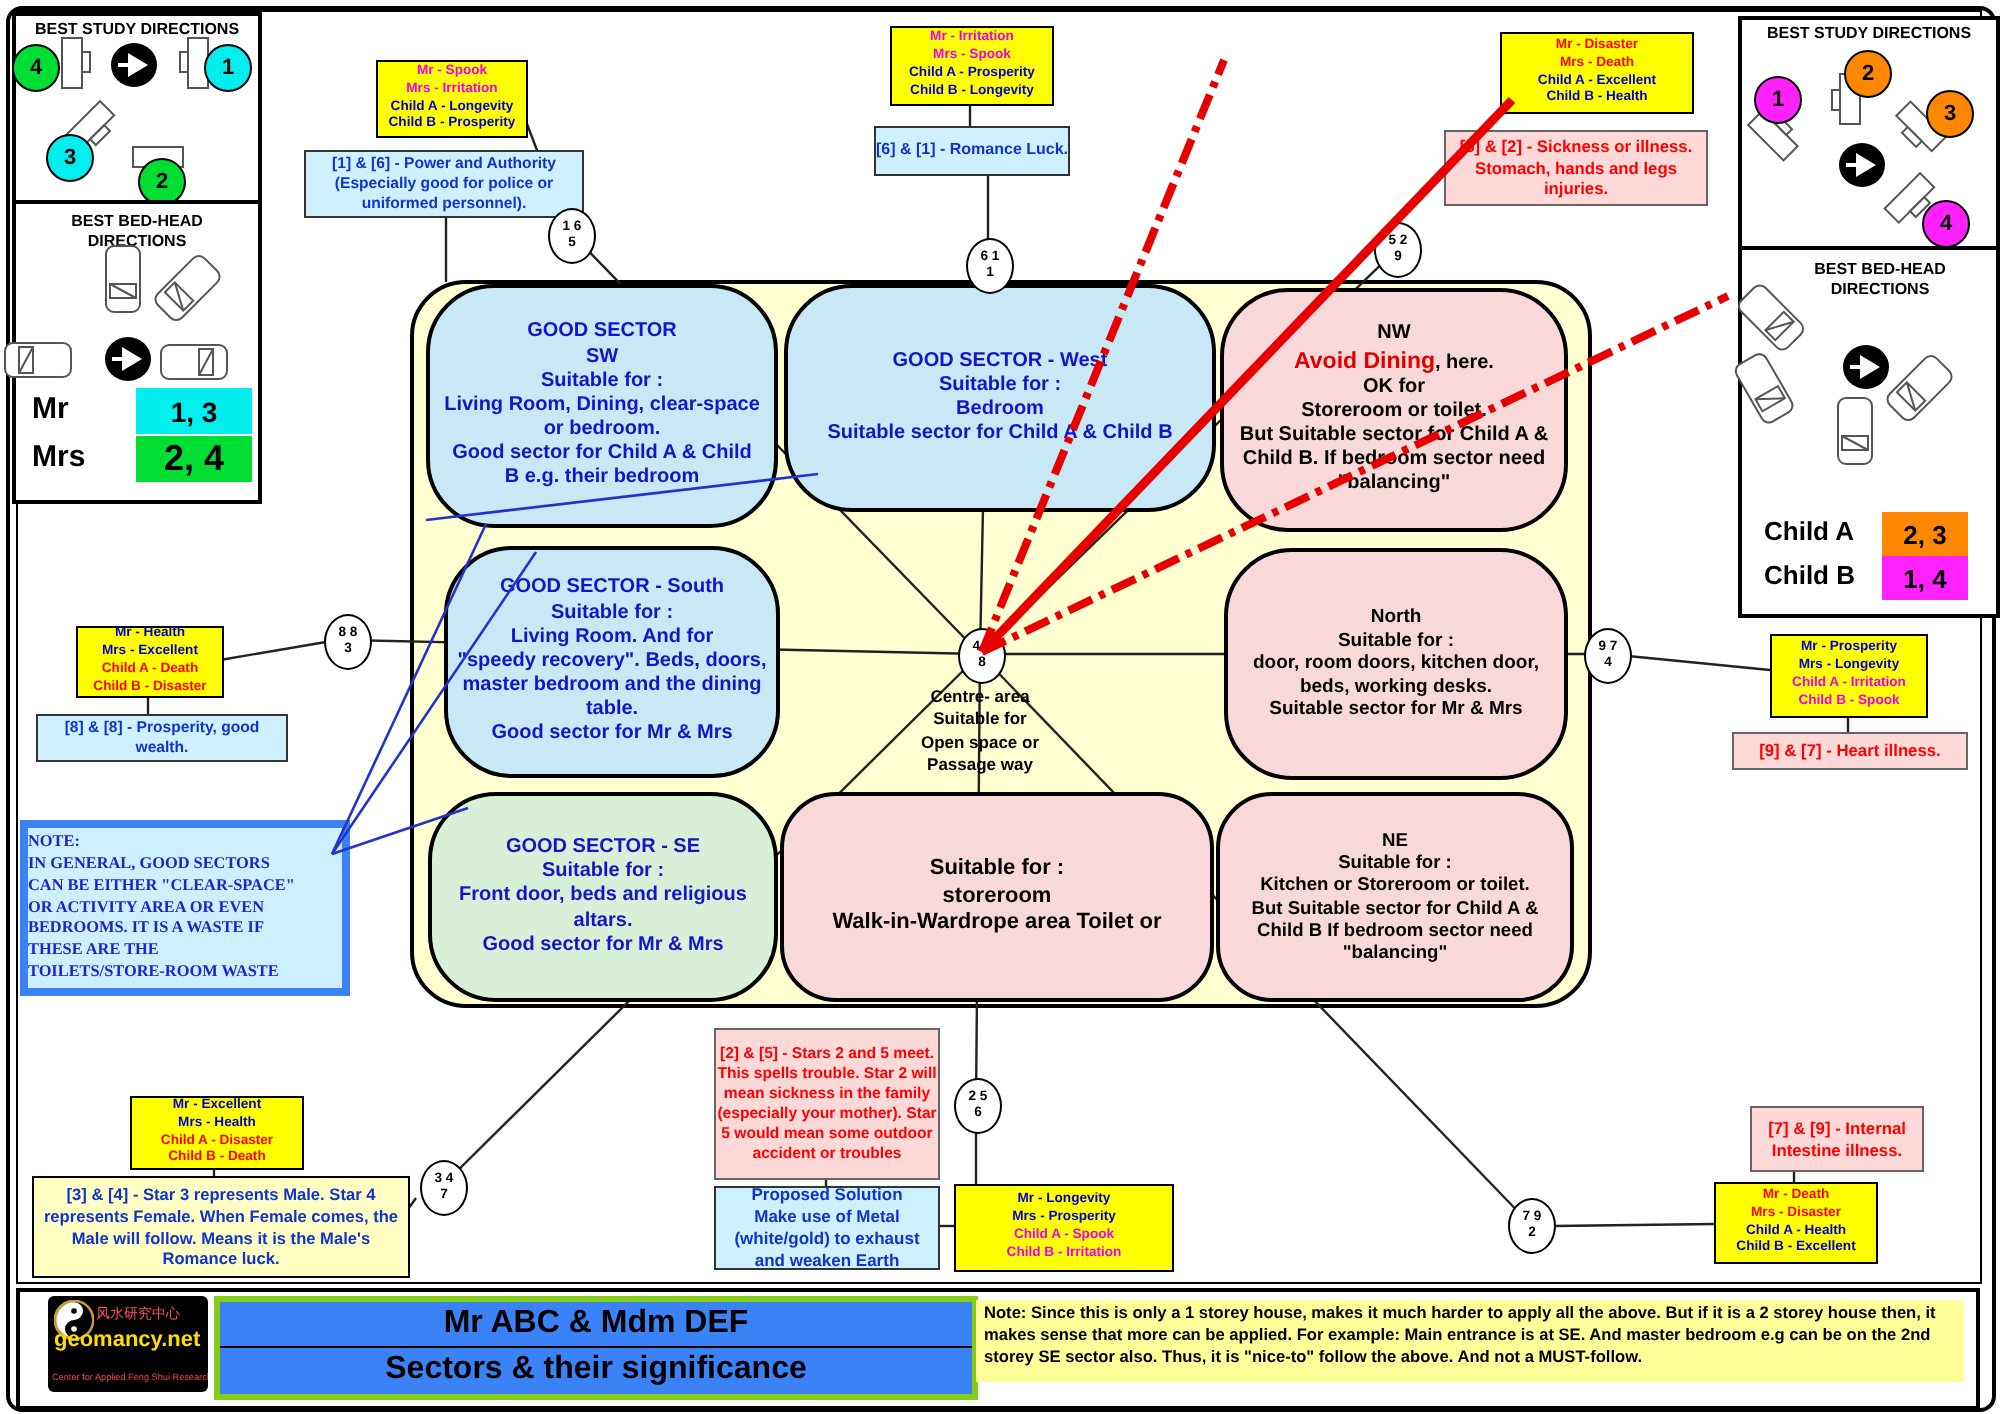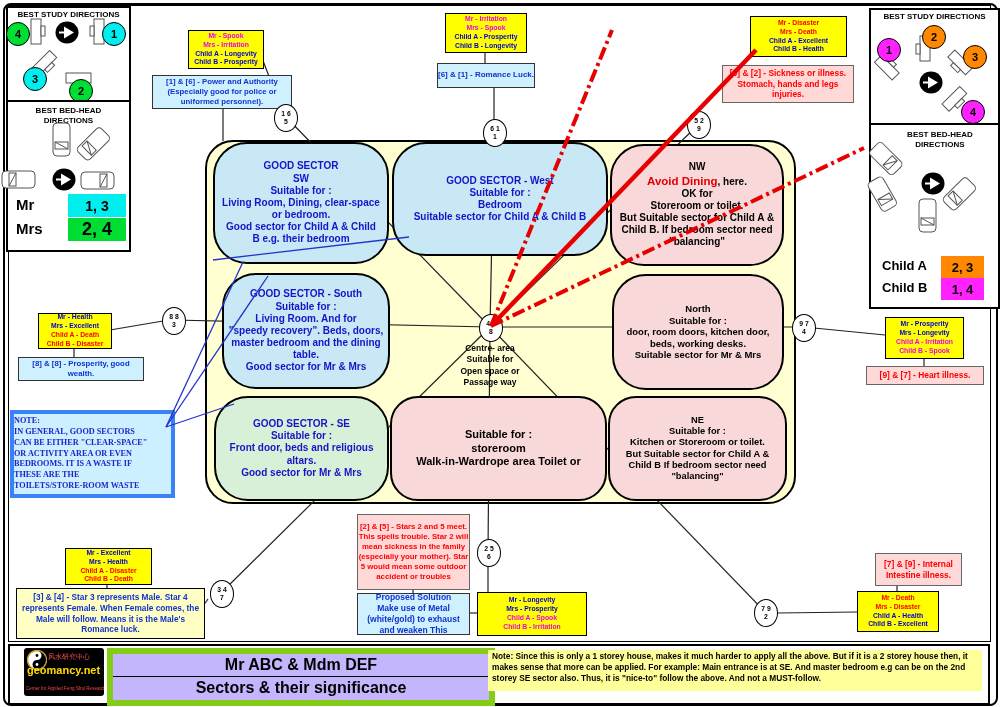--- a/index.html
+++ b/index.html
@@ -28,21 +28,21 @@
   .numcircle{position:absolute;width:22px;height:22px;border-radius:50%;border:1.5px solid #000;font-size:11px;font-weight:bold;color:#000;display:flex;align-items:center;justify-content:center;}
   .nc-green{background:#00DD33;} .nc-cyan{background:#00EEEE;} .nc-orange{background:#FF8800;} .nc-magenta{background:#FF22FF;}
   .icon{position:absolute;}
   .leglabel{position:absolute;font-weight:bold;color:#000;}
   .legbox{position:absolute;font-weight:bold;color:#000;display:flex;align-items:center;justify-content:center;}
   .strip{position:absolute;left:8px;top:644px;width:978px;height:57px;border:2px solid #000;background:#fff;}
   .logo{position:absolute;left:24px;top:648px;width:80px;height:48px;background:#000;border-radius:3px;color:#fff;overflow:hidden;}
   .logo .cn{position:absolute;left:24px;top:4px;font-size:7px;color:#FF5555;white-space:nowrap;}
   .logo .dom{position:absolute;left:3px;top:16px;font-size:11px;font-weight:bold;color:#FFDD00;}
   .logo .sub{position:absolute;left:2px;top:38px;font-size:4.6px;color:#FF4444;white-space:nowrap;}
-  .titlebox{position:absolute;left:107px;top:648px;width:376px;height:46px;border:6px solid #84cc16;background:#c4b5fd;}
+  .titlebox{position:absolute;left:107px;top:648px;width:376px;height:46px;border:3px solid #84cc16;background:#3b82f6;}
   .titlerow{height:22px;text-align:center;font-size:16px;font-weight:bold;color:#000;line-height:22px;}
   .titlerow.first{border-bottom:1px solid #000;}
   .footnote{position:absolute;left:488px;top:650px;width:494px;height:41px;background:#FFFF99;color:#000;font-size:8.3px;font-weight:bold;line-height:1.34;padding:1px 4px;box-sizing:border-box;}
 </style>
 </head>
 <body>
 
 <div class="canvas">
   <div class="outerborder"></div>
   <div class="mainarea"></div>
@@ -323,21 +323,21 @@
   <div class="lblbox lb-blue" style="left:437px;top:63px;width:96px;height:23px;font-size:8px;">[6] &amp; [1] - Romance Luck.</div>
   <div class="lblbox lb-pink" style="left:722px;top:65px;width:130px;height:36px;font-size:8.4px;">[5] &amp; [2] - Sickness or illness. Stomach, hands and legs injuries.</div>
   <div class="lblbox lb-blue" style="left:18px;top:357px;width:124px;height:22px;font-size:7.8px;">[8] &amp; [8] - Prosperity, good wealth.</div>
   <div class="lblbox lb-pink" style="left:866px;top:366px;width:116px;height:17px;font-size:8.4px;">[9] &amp; [7] - Heart illness.</div>
   <div class="lblbox lb-cream" style="left:16px;top:588px;width:187px;height:49px;font-size:8.3px;">[3] &amp; [4] - Star 3 represents Male. Star 4 represents Female. When Female comes, the Male will follow. Means it is the Male's Romance luck.</div>
   <div class="lblbox lb-pink" style="left:357px;top:514px;width:111px;height:74px;font-size:7.8px;">[2] &amp; [5] - Stars 2 and 5 meet. This spells trouble. Star 2 will mean sickness in the family (especially your mother). Star 5 would mean some outdoor accident or troubles</div>
   <div class="lblbox lb-blue" style="left:357px;top:593px;width:111px;height:40px;font-size:8.5px;">
     <div>Proposed Solution</div>
     <div>Make use of Metal</div>
     <div>(white/gold) to exhaust</div>
-    <div>and weaken This</div>
+    <div>and weaken Earth</div>
   </div>
   <div class="lblbox lb-pink" style="left:853px;top:553px;width:85px;height:31px;font-size:8.4px;margin-left:22px;">[7] &amp; [9] - Internal Intestine illness.</div>
 
   <div class="notebox">
     <div>NOTE:</div>
     <div>IN GENERAL, GOOD SECTORS</div>
     <div>CAN BE EITHER "CLEAR-SPACE"</div>
     <div>OR ACTIVITY AREA OR EVEN</div>
     <div>BEDROOMS. IT IS A WASTE IF</div>
     <div>THESE ARE THE</div>

